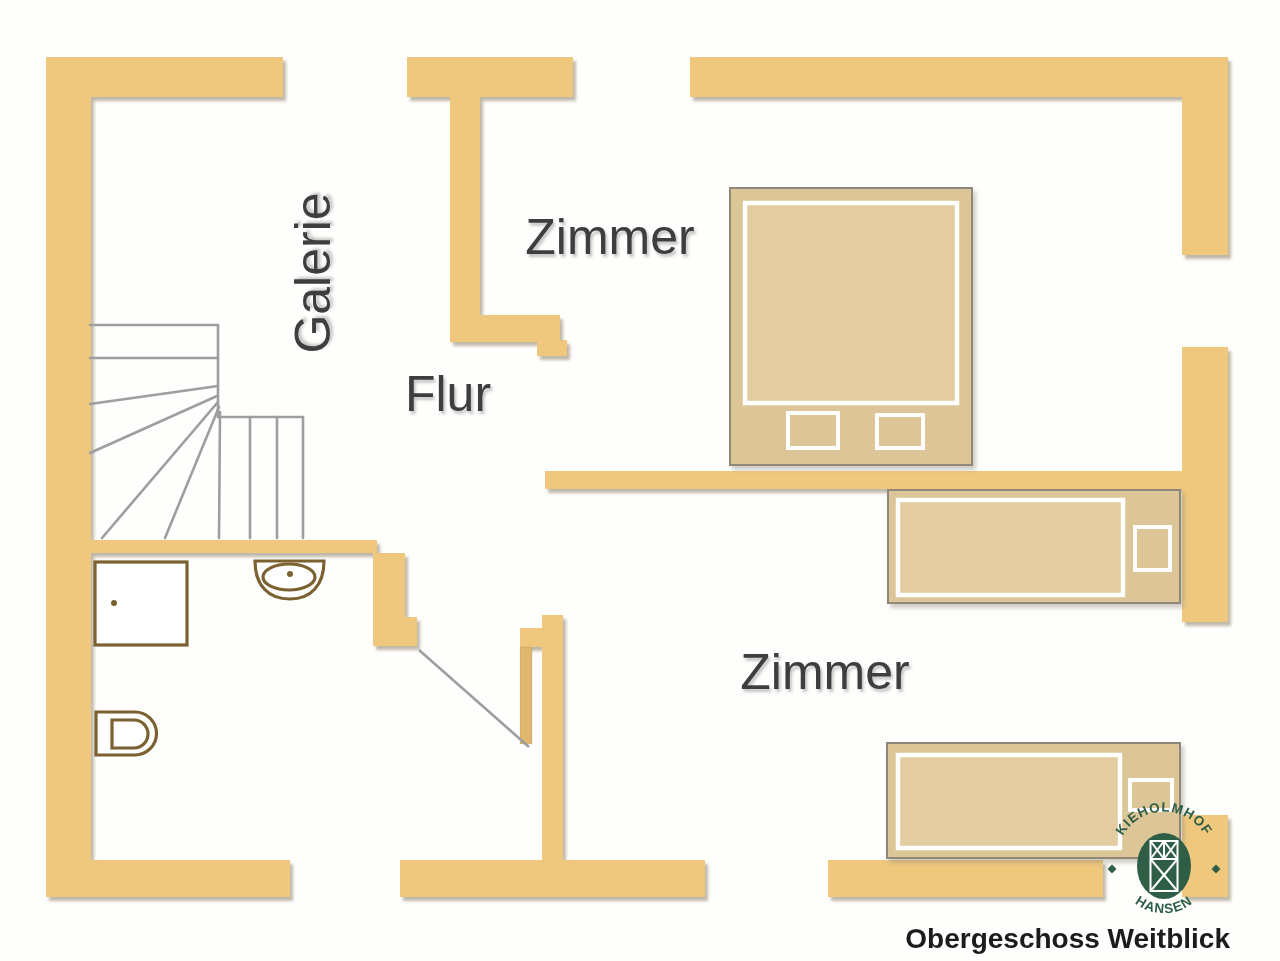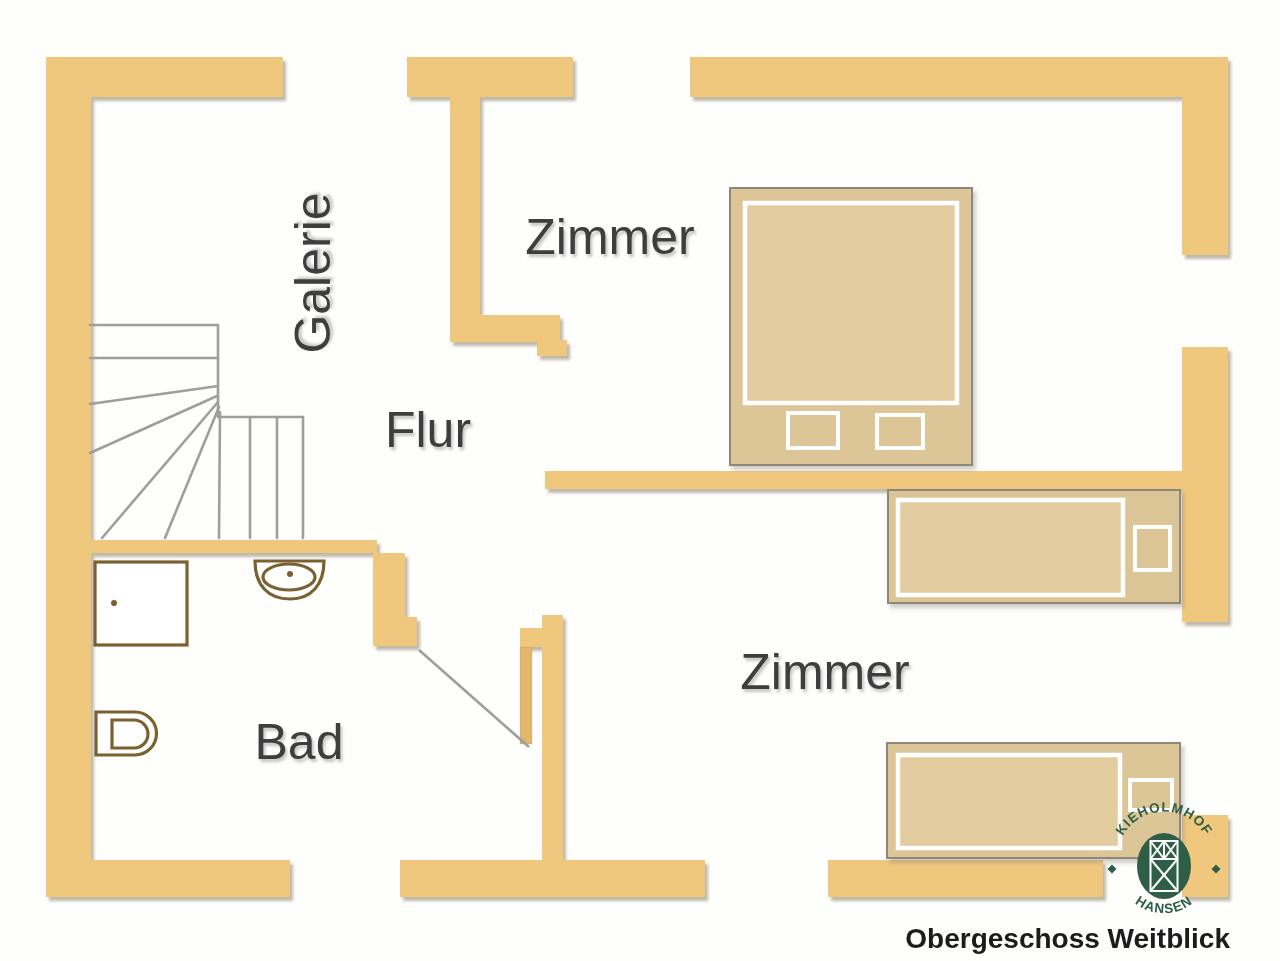--- a/index.html
+++ b/index.html
@@ -162,27 +162,24 @@
   </svg>
 
   <div class="room-label rot" style="left:313px;top:273px;">
     <div>Galerie</div>
   </div>
 
   <div class="room-label" style="left:610px;top:237px;line-height:61px;">
     <div>Zimmer</div>
   </div>
 
-  <div class="room-label" style="left:428px;top:394px;margin-top:36px;">
+  <div class="room-label" style="left:448px;top:394px;">
     <div>Flur</div>
   </div>
 
-  <div class="room-label" style="left:299px;top:742px;">
-    <div>Bad</div>
-  </div>
 
   <div class="room-label" style="left:825px;top:672px;line-height:57px;">
     <div>Zimmer</div>
   </div>
 
   <div id="caption">Obergeschoss Weitblick</div>
 
 </div>
 
 </body></html>

